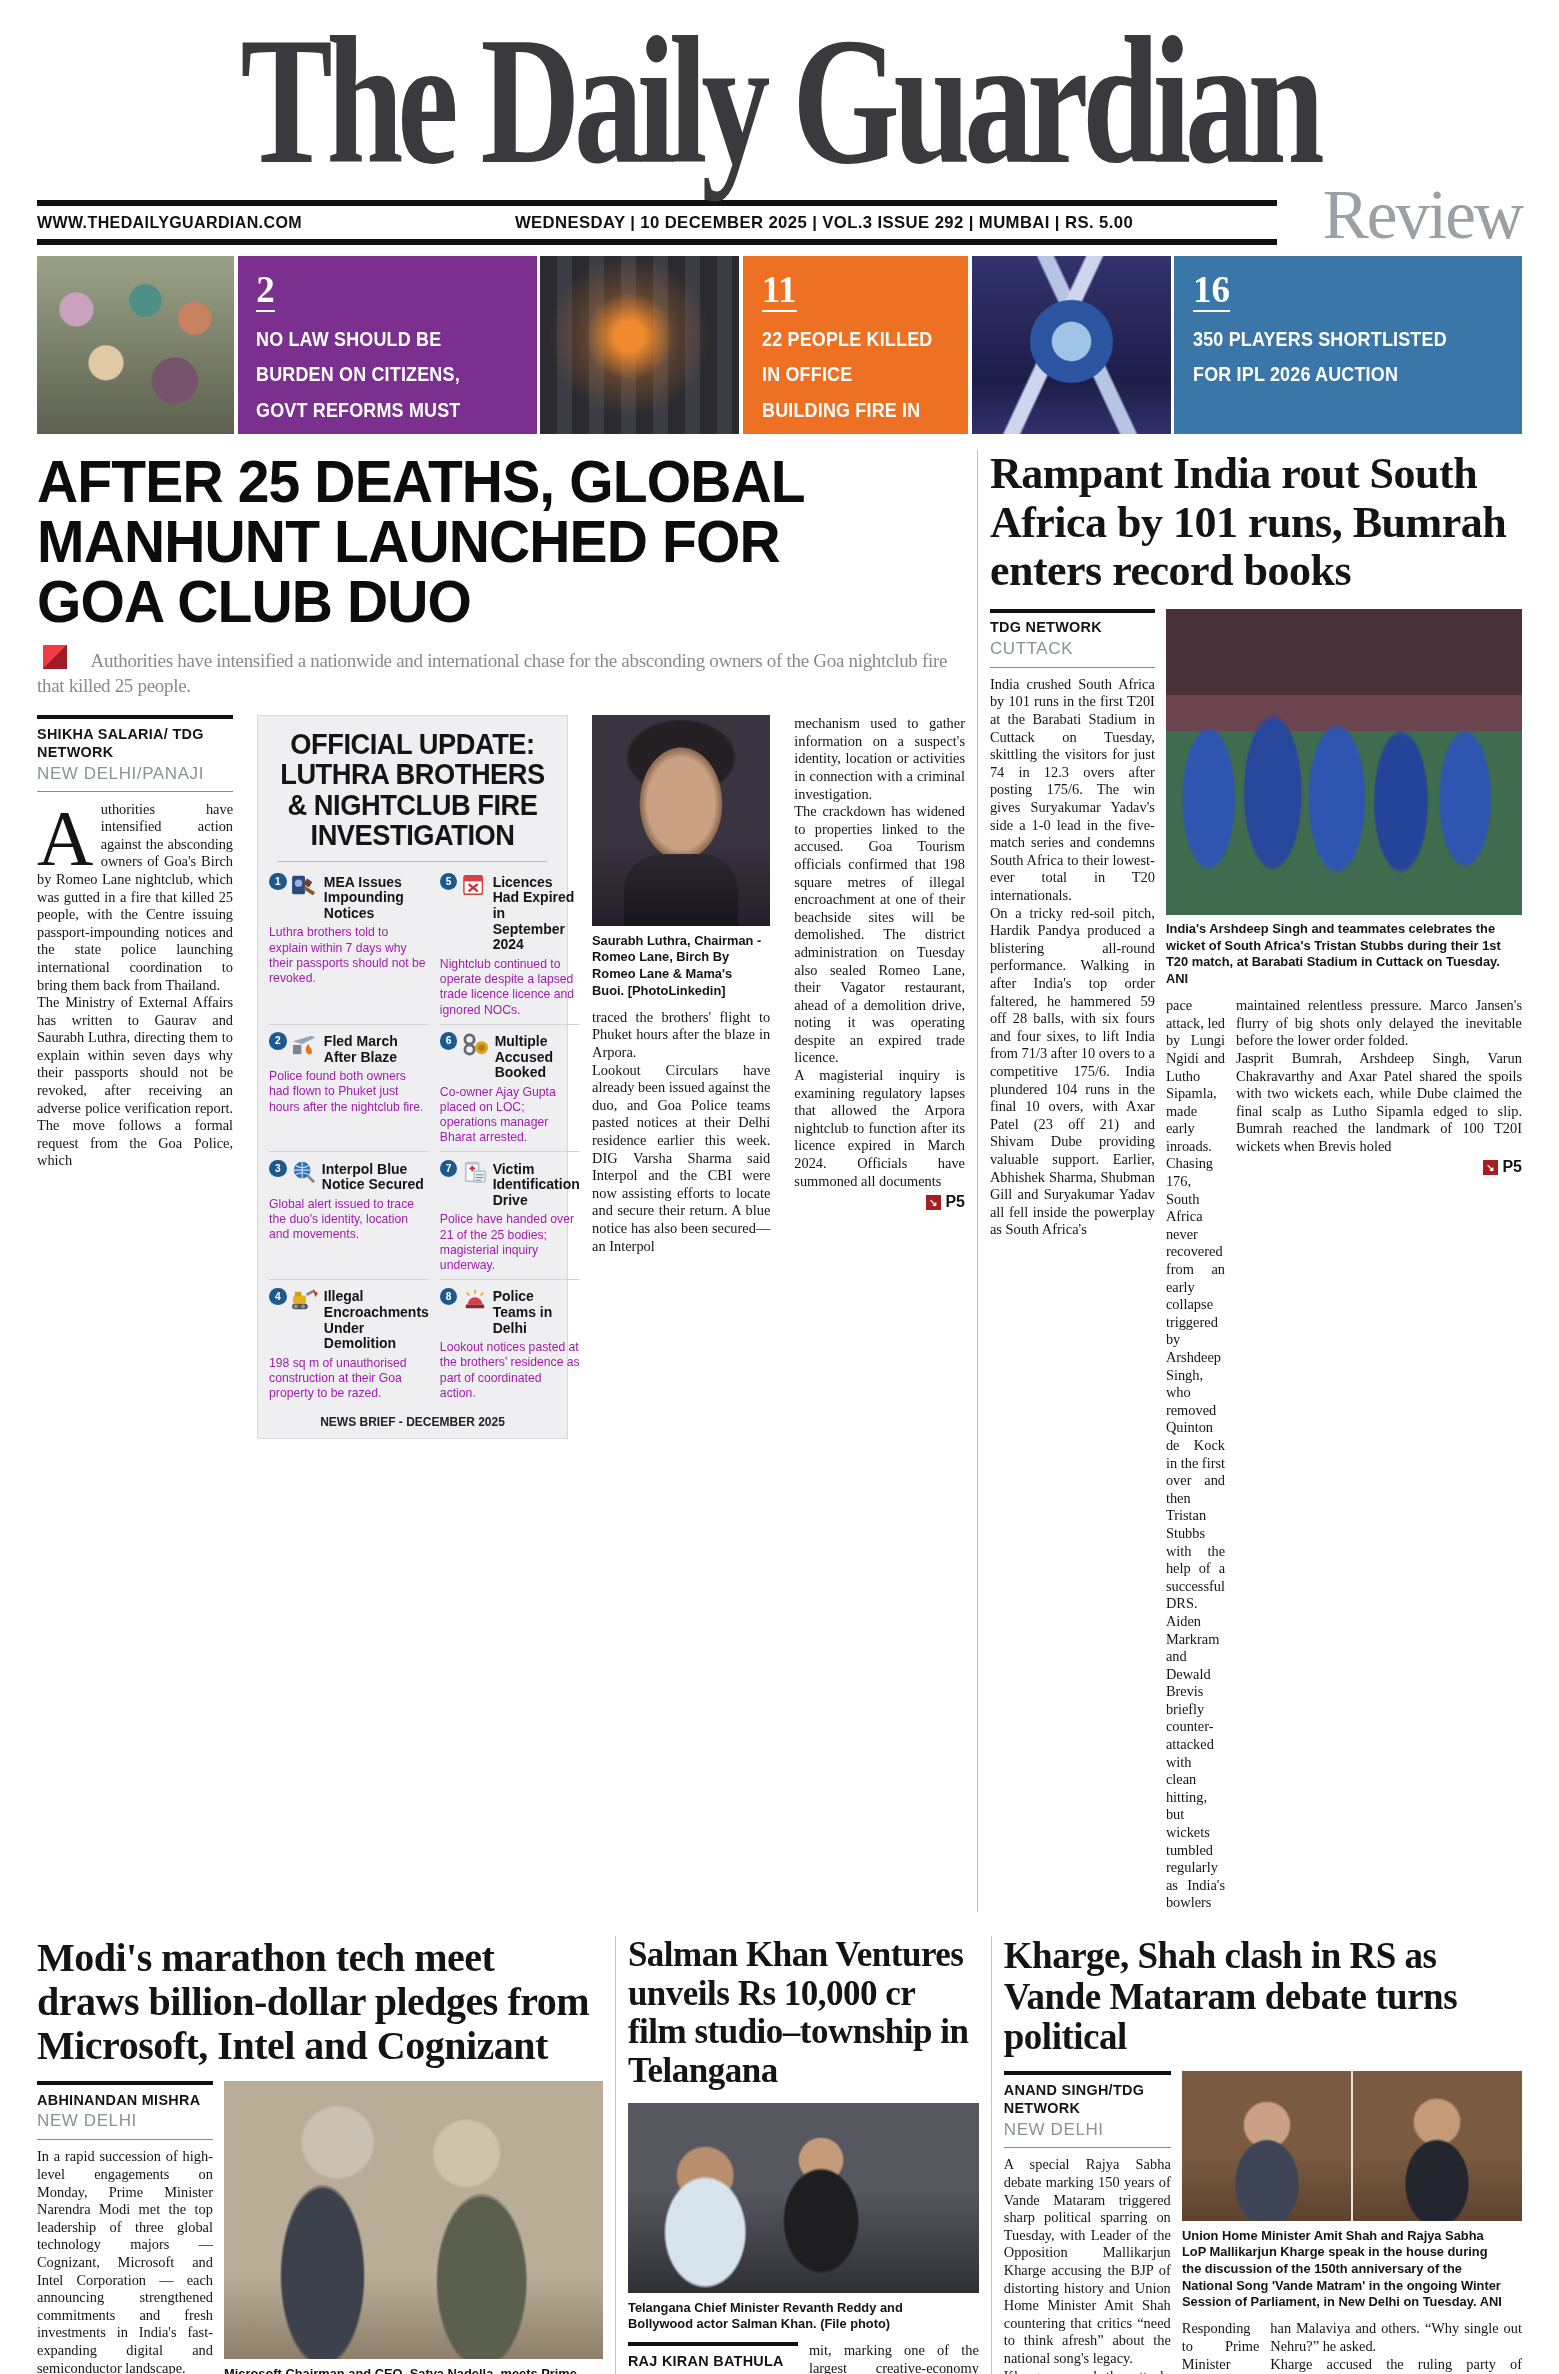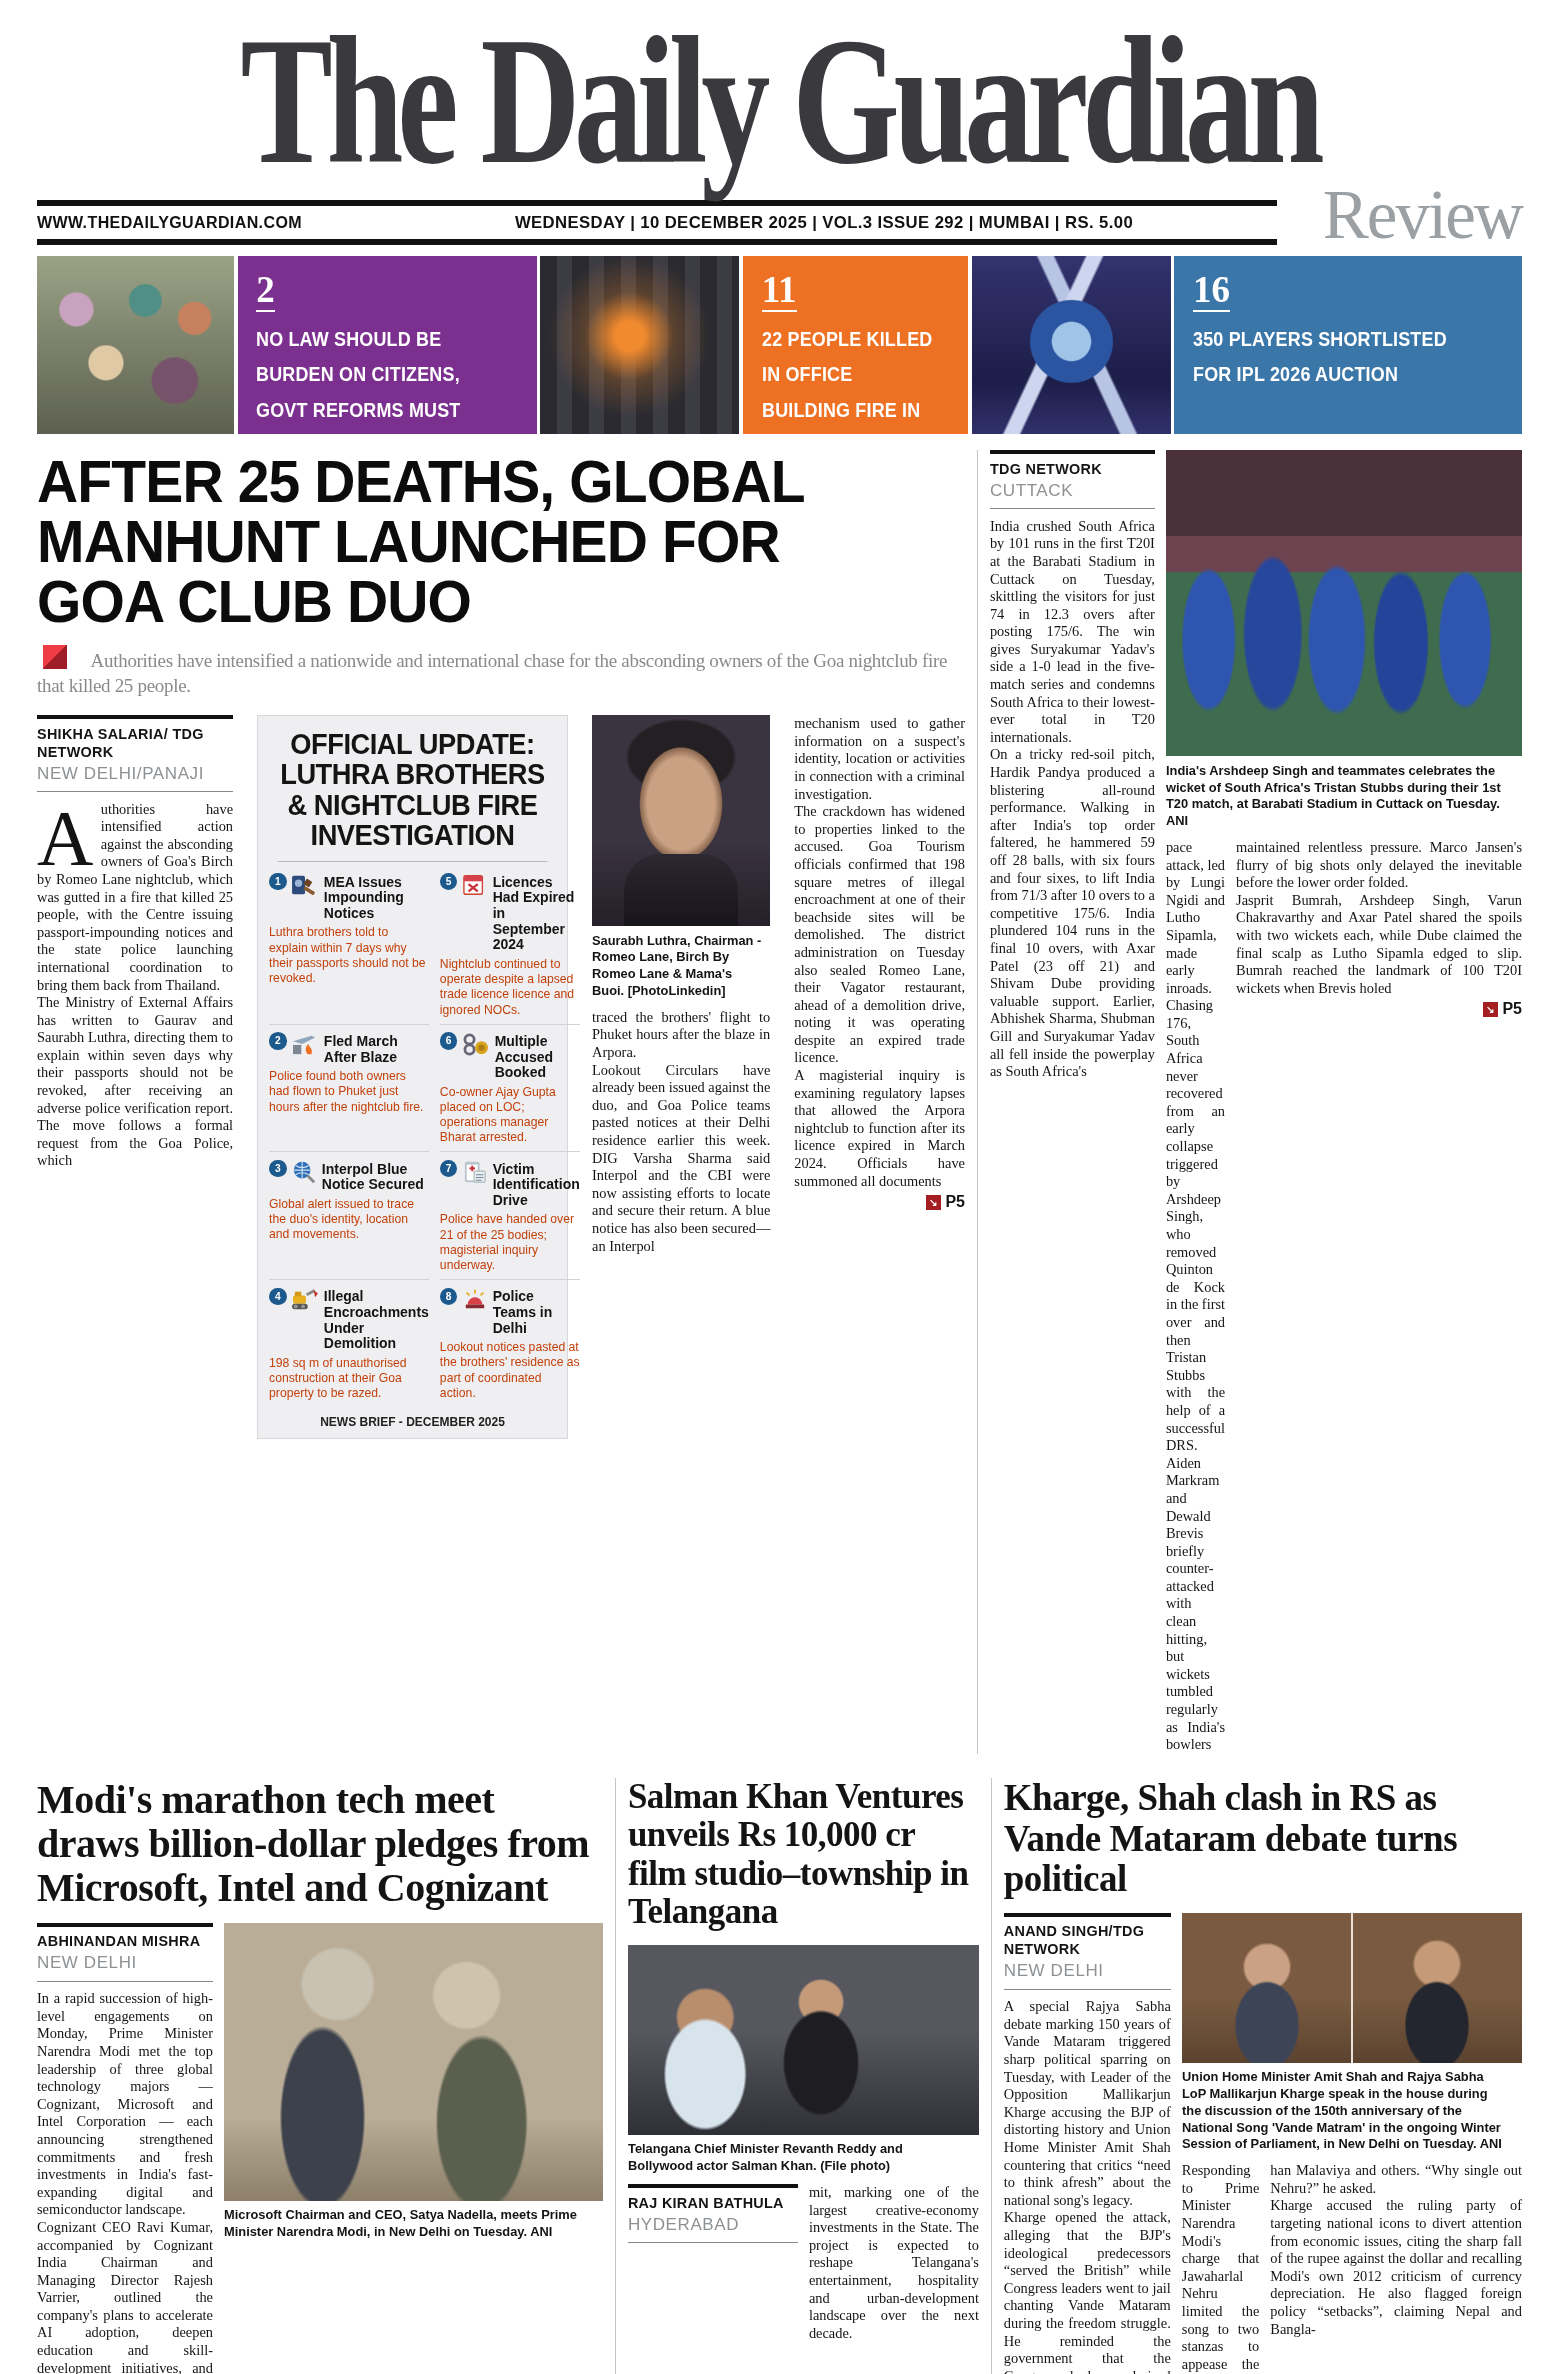--- a/index.html
+++ b/index.html
@@ -91,21 +91,21 @@
     text-align:center;letter-spacing:-0.5px;transform:scaleX(.94);transform-origin:center;
     border-bottom:0.9px solid #bbb;padding-bottom:11px;margin-bottom:3.7px;}
   .fb-grid{display:grid;grid-template-columns:1fr 1fr;column-gap:11px;}
   .fb-item{padding:7.4px 0 5.6px 0;border-bottom:0.9px solid #d3d3d6;}
   .fb-item:nth-last-child(-n+2){border-bottom:none;}
   .fb-top{display:flex;align-items:flex-start;gap:4.6px;margin-bottom:3.7px;}
   .fb-num{flex:0 0 auto;width:17.6px;height:17.6px;border-radius:50%;background:#1c5a8d;color:#fff;
     font-family:"Liberation Sans",sans-serif;font-weight:700;font-size:10.2px;line-height:17.6px;text-align:center;}
   .fb-ic{flex:0 0 auto;}
   .fb-head{font-family:"Liberation Sans",sans-serif;font-weight:700;font-size:14px;line-height:1.12;padding-top:1.9px;}
-  .fb-body{font-family:"Liberation Sans",sans-serif;font-size:12.2px;line-height:15.3px;color:#c2410c;}
+  .fb-body{font-family:"Liberation Sans",sans-serif;font-size:12.2px;line-height:15.3px;color:#a21caf;}
   .fb-footer{font-family:"Liberation Sans",sans-serif;font-weight:700;font-size:12px;
     text-align:center;padding:7.4px 0 1.9px 0;color:#222;}
 
   
   .cricket-zone{flex:1;}
   .cricket-head{font-size:44px;}
   .cricket-body-row{display:flex;gap:11px;}
   .cricket-col1{width:165px;}
   .cricket-right{flex:1;}
   .photo-cricket{height:306px;background:
@@ -337,20 +337,21 @@
             <span class="jbox">↘</span>
               <b>P5</b>
           </div>
         </div>
       </div>
     </article>
 
     <div class="vr"></div>
 
     <article class="cricket-zone">
+      <h2 class="serif-h cricket-head">Rampant India rout South Africa by 101 runs, Bumrah enters record books</h2>
       <div class="cricket-body-row">
         <div class="cricket-col1">
           <div class="byline">
             <div class="name">TDG NETWORK</div>
             <div class="loc">CUTTACK</div>
           </div>
           <div class="bodytext">India crushed South Africa by 101 runs in the first T20I at the Barabati Stadium in Cuttack on Tuesday, skittling the visitors for just 74 in 12.3 overs after posting 175/6. The win gives Suryakumar Yadav's side a 1-0 lead in the five-match series and condemns South Africa to their lowest-ever total in T20 internationals.
 On a tricky red-soil pitch, Hardik Pandya produced a blistering all-round performance. Walking in after India's top order faltered, he hammered 59 off 28 balls, with six fours and four sixes, to lift India from 71/3 after 10 overs to a competitive 175/6. India plundered 104 runs in the final 10 overs, with Axar Patel (23 off 21) and Shivam Dube providing valuable support. Earlier, Abhishek Sharma, Shubman Gill and Suryakumar Yadav all fell inside the powerplay as South Africa's</div>
         </div>
         <div class="cricket-right">

